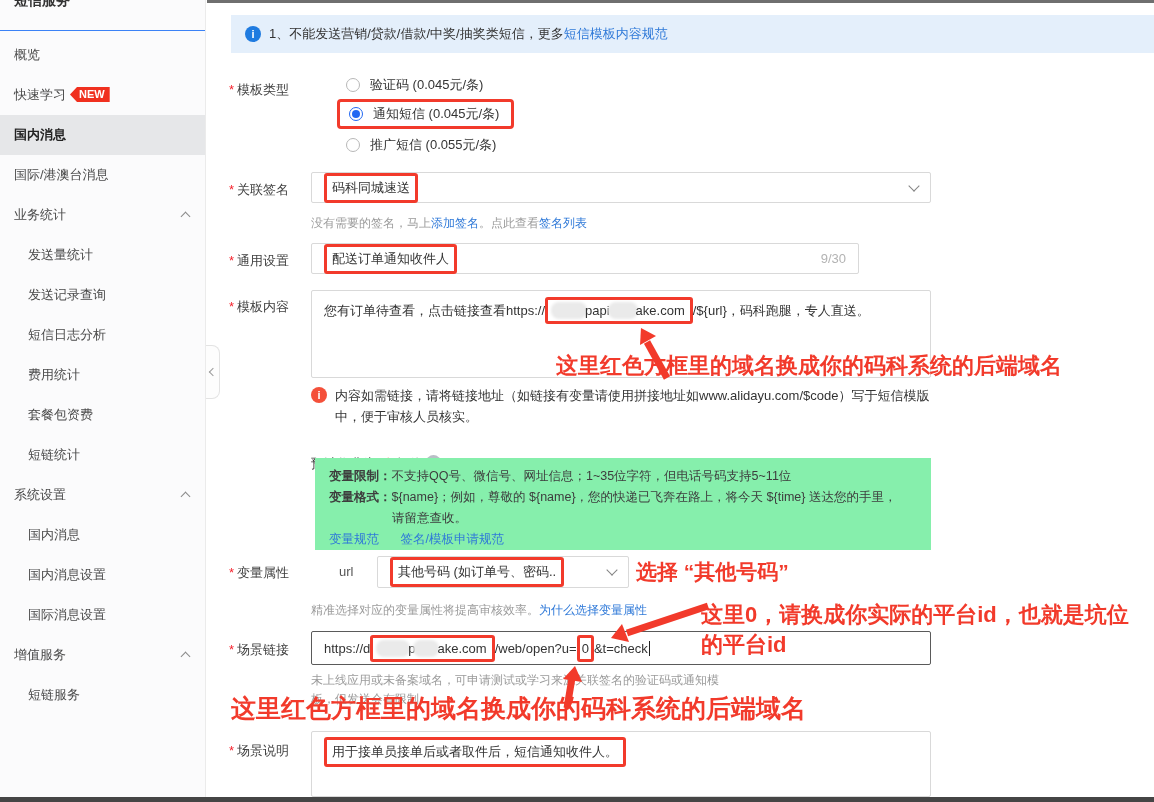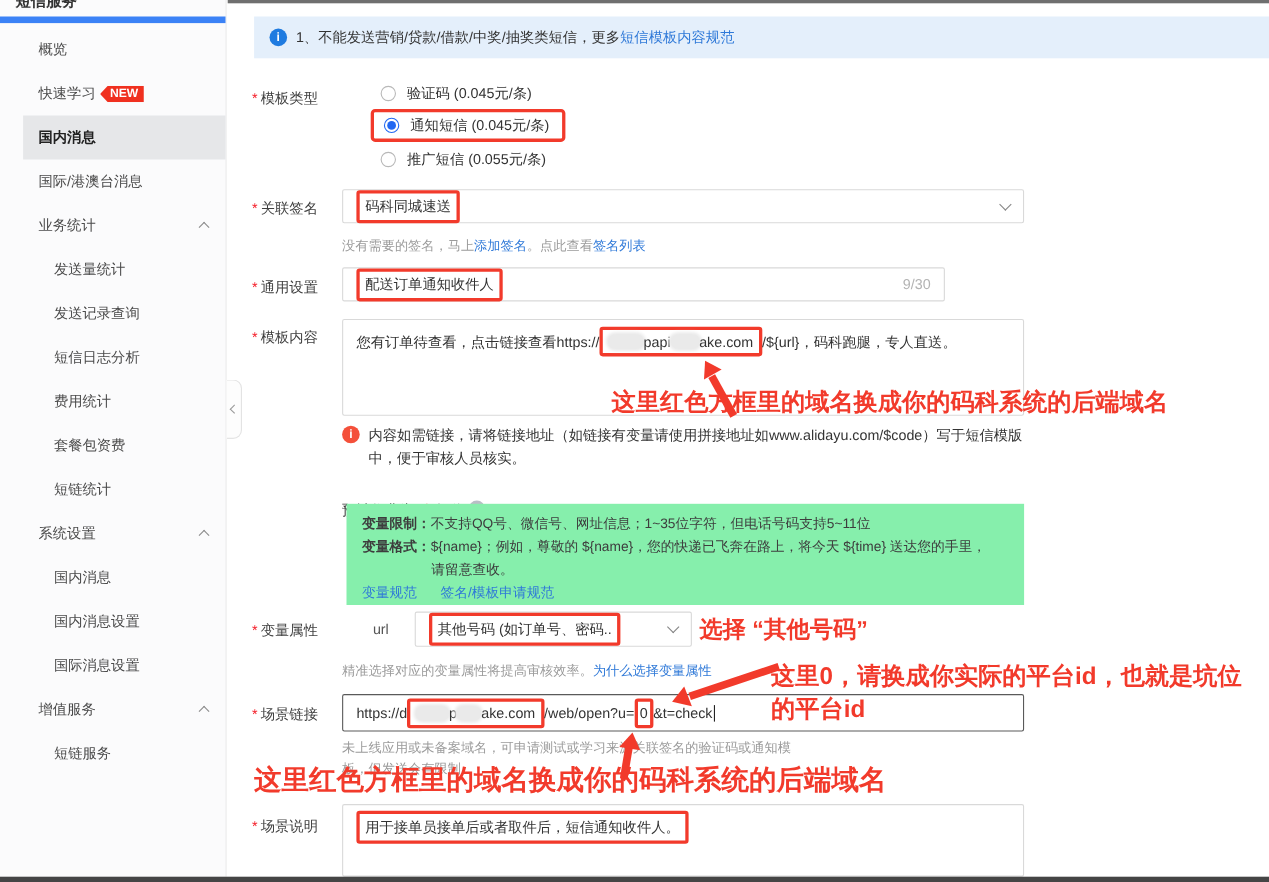--- a/index.html
+++ b/index.html
@@ -1,23 +1,23 @@
 <!DOCTYPE html>
 <html><head>
 <meta charset="utf-8">
 <style>
   * { box-sizing: border-box; margin: 0; padding: 0; }
   html,body { width:1154px; height:802px; overflow:hidden; }
   body { position:relative; background:#fff; font-family:"Liberation Sans","DejaVu Sans",sans-serif; color:#333; }
 
   
   .sidebar { position:absolute; left:0; top:0; width:206px; height:797px; background:#fbfbfc; border-right:1px solid #ebebeb; }
-  .side-partial { height:21px; overflow:hidden; border-bottom:6px solid #3b82f6; }
+  .side-partial { height:31px; overflow:hidden; border-bottom:1px solid #3b82f6; }
   .side-partial span { display:block; margin-top:-13px; padding-left:14px; font-size:14px; font-weight:bold; color:#333; line-height:26px; }
-  .side-list { padding-top:4px;margin-left:21px; }
+  .side-list { padding-top:4px; }
   .side-item { position:relative; height:40px; line-height:40px; padding-left:14px; font-size:13px; color:#4a4a4a; cursor:pointer; }
   .side-item.sub { padding-left:28px; }
   .side-item.selected { background:#e6e7e9; color:#222; font-weight:bold; }
   .chev-up { position:absolute; right:16px; top:18px; width:7px; height:7px; border-left:1.5px solid #8a8a8a; border-top:1.5px solid #8a8a8a; transform:rotate(45deg); }
   .badge-new { display:inline-block; margin-left:4px; background:#f0301f; color:#fff; font-size:11px; font-weight:bold; line-height:15px; padding:0 5px 0 9px; clip-path:polygon(7px 0,100% 0,100% 100%,7px 100%,0 50%); vertical-align:1px; }
 
   
   .main { position:absolute; left:207px; top:0; width:947px; height:802px; background:#fff; }
   .topline { position:absolute; left:0; top:0; width:947px; height:3px; background:#6f6f6f; }
   .collapse-tab { position:absolute; left:206px; top:345px; width:14px; height:54px; background:#fdfdfd; border:1px solid #e3e3e3; border-left:none; border-radius:0 8px 8px 0; z-index:5; }

